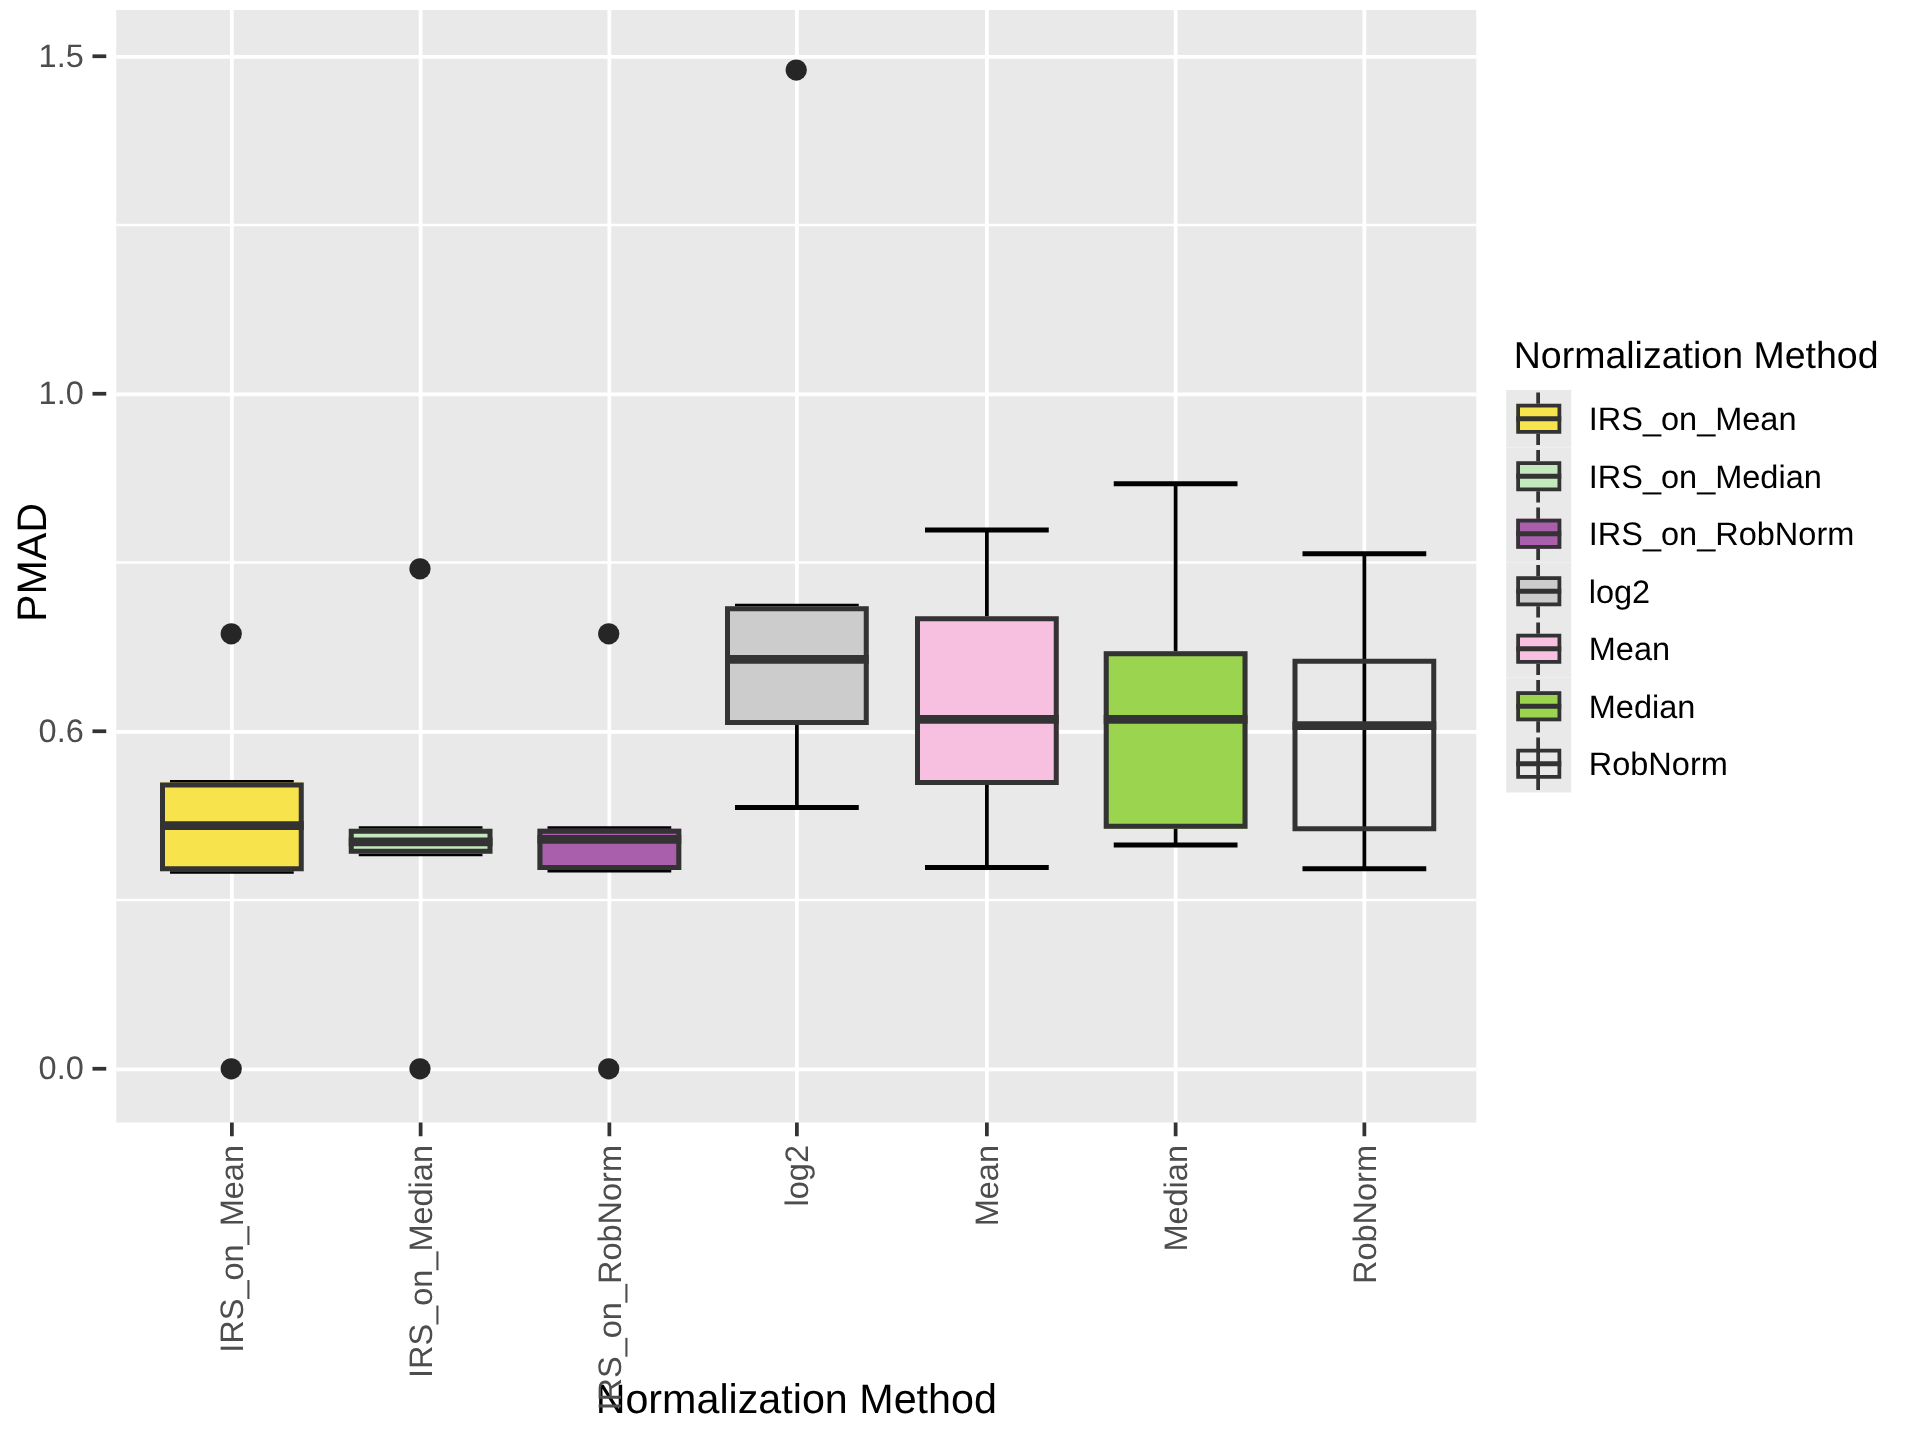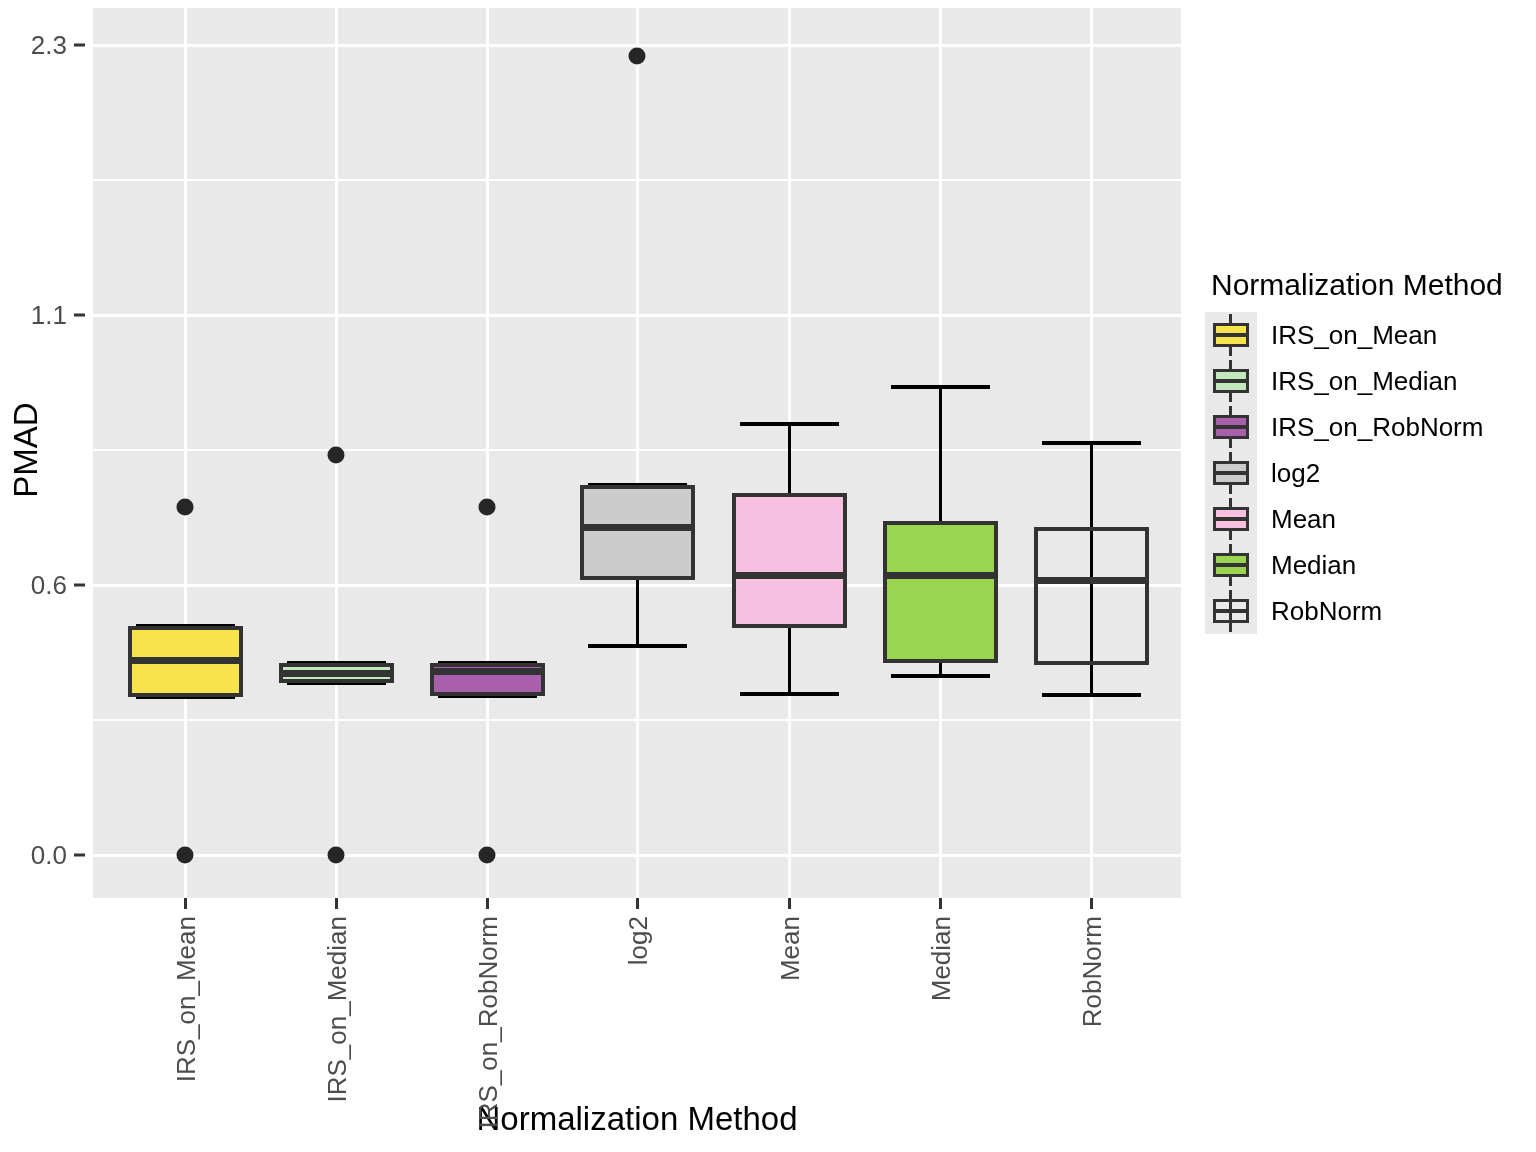--- a/index.html
+++ b/index.html
@@ -78,23 +78,23 @@
       <div class="vgrid" style="left: 695px;"></div>
       <div class="vgrid" style="left: 846px;"></div>
       <div class="vgrid" style="left: 997px;"></div>
     </div>
 
   <div id="y-axis">
       <div class="ytick-label" style="top: 855px;">0.0</div>
       <div class="ytick-mark" style="top: 855px;"></div>
       <div class="ytick-label" style="top: 585px;">0.6</div>
       <div class="ytick-mark" style="top: 585px;"></div>
-      <div class="ytick-label" style="top: 315px;">1.1</div>
+      <div class="ytick-label" style="top: 315px;">1.0</div>
       <div class="ytick-mark" style="top: 315px;"></div>
-      <div class="ytick-label" style="top: 45px;">2.3</div>
+      <div class="ytick-label" style="top: 45px;">1.5</div>
       <div class="ytick-mark" style="top: 45px;"></div>
     </div>
   <div id="y-axis-title">PMAD</div>
   <div id="x-axis-title">Normalization Method</div>
 
   <div id="legend">
     <div id="legend-title">Normalization Method</div>
     <div id="legend-items">
         <div class="legend-row">
           <div class="legend-key">

